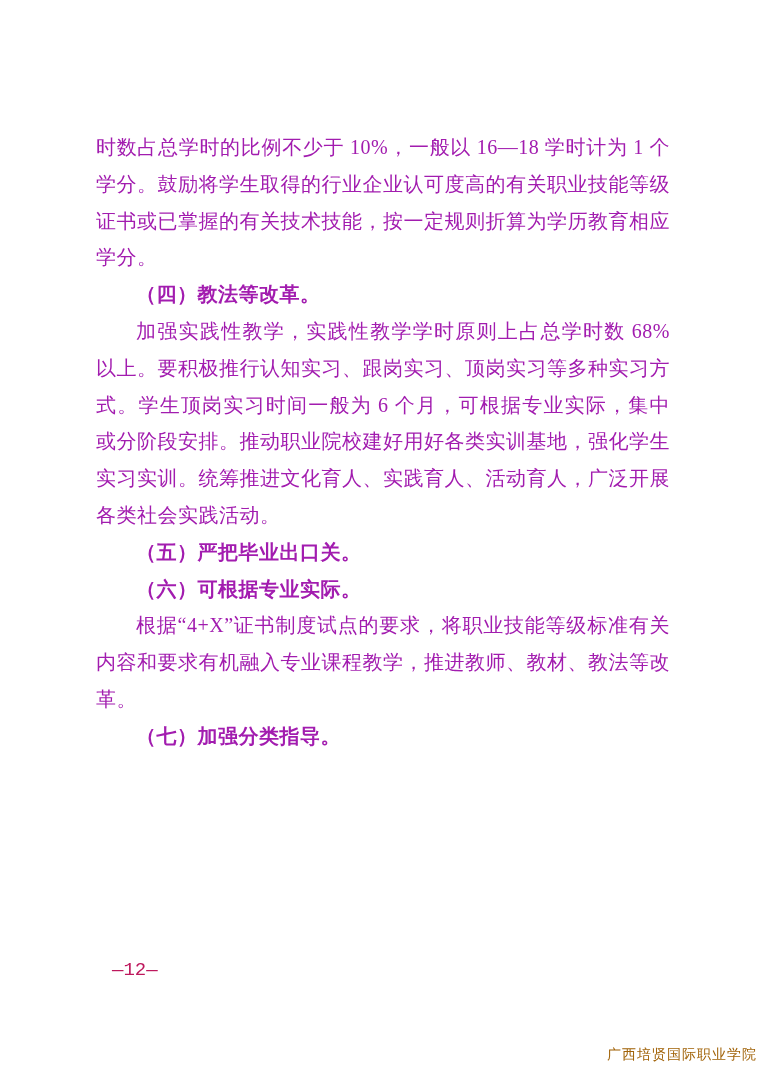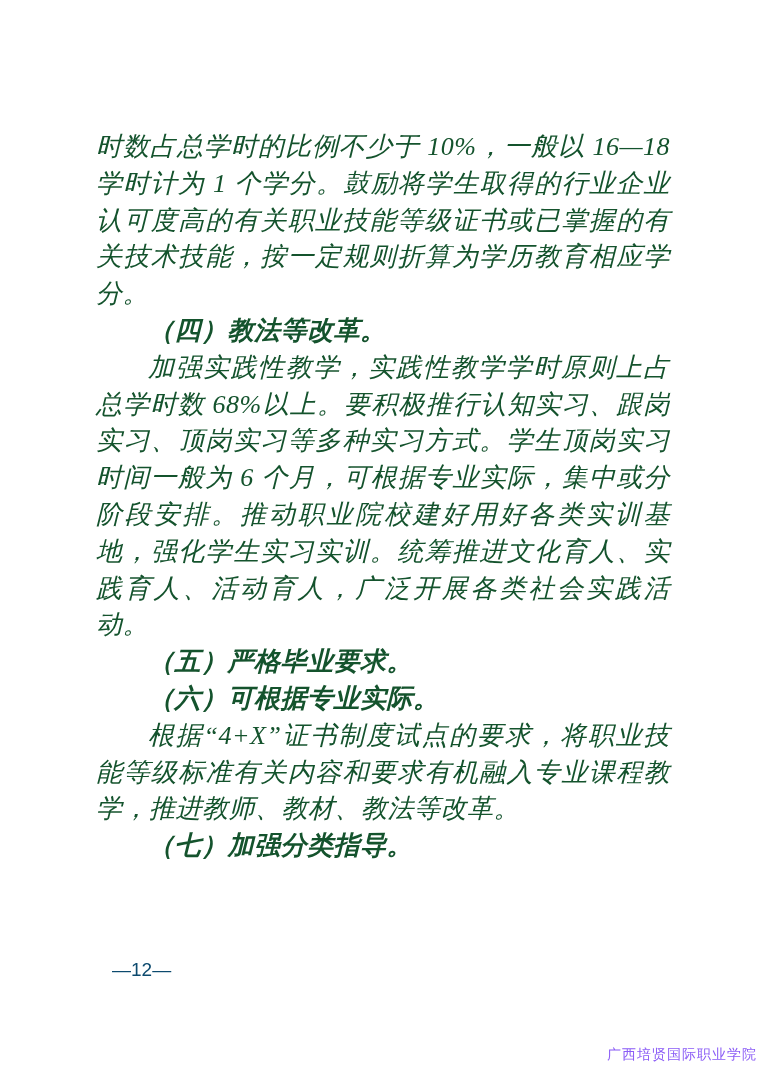--- a/index.html
+++ b/index.html
@@ -13,69 +13,68 @@
     height: 1080px;
     background: #ffffff;
     overflow: hidden;
     font-family: "Liberation Serif", "DejaVu Serif", serif;
   }
   .content {
     position: absolute;
     left: 96px;
     top: 129px;
     width: 574px;
-    font-size: 26px;
+    font-size: 20px;
     line-height: 36.8px;
-    color: #14532d;
+    color: #a21caf;
     text-align: justify;
     text-justify: inter-ideograph;
     letter-spacing: 0.5px;
-    font-style: italic;
   }
   .content p {
     margin: 0;
   }
   .para-indent {
     text-indent: 2em;
   }
   .para-noindent {
     text-indent: 0;
   }
   .section-heading {
     text-indent: 2em;
     font-weight: bold;
   }
   .page-number {
     position: absolute;
     left: 112px;
     top: 959px;
     font-size: 19px;
-    color: #0c4a6e;
-    font-family: Liberation Sans, sans-serif;
+    color: #be185d;
+    font-family: Liberation Mono, monospace;
   }
   .watermark {
     position: absolute;
     right: 7px;
     top: 1046px;
     font-size: 14px;
-    color: #8b5cf6;
+    color: #a16207;
     font-family: "Liberation Sans", "DejaVu Sans", sans-serif;
     letter-spacing: 1px;
   }
 </style>
 </head>
 <body>
 
 <div class="page">
 
   <main class="content">
     <p class="para-noindent">时数占总学时的比例不少于 10%，一般以 16—18 学时计为 1 个学分。鼓励将学生取得的行业企业认可度高的有关职业技能等级证书或已掌握的有关技术技能，按一定规则折算为学历教育相应学分。</p>
     <p class="section-heading">（四）教法等改革。</p>
     <p class="para-indent">加强实践性教学，实践性教学学时原则上占总学时数 68%以上。要积极推行认知实习、跟岗实习、顶岗实习等多种实习方式。学生顶岗实习时间一般为 6 个月，可根据专业实际，集中或分阶段安排。推动职业院校建好用好各类实训基地，强化学生实习实训。统筹推进文化育人、实践育人、活动育人，广泛开展各类社会实践活动。</p>
-    <p class="section-heading">（五）严格毕业要求。</p>
+    <p class="section-heading">（五）严把毕业出口关。</p>
     <p class="section-heading">（六）可根据专业实际。</p>
     <p class="para-indent">根据“4+X”证书制度试点的要求，将职业技能等级标准有关内容和要求有机融入专业课程教学，推进教师、教材、教法等改革。</p>
     <p class="section-heading">（七）加强分类指导。</p>
   </main>
 
   <div class="page-number">—12—</div>
 
   <div class="watermark">广西培贤国际职业学院</div>
 
 </div>

